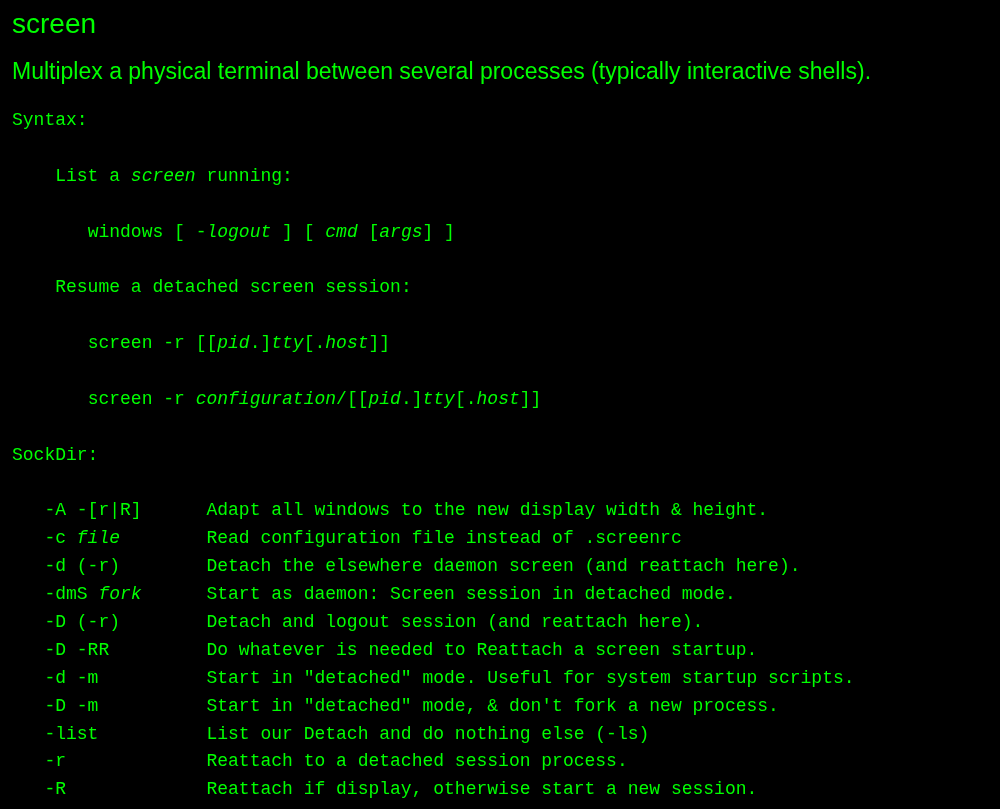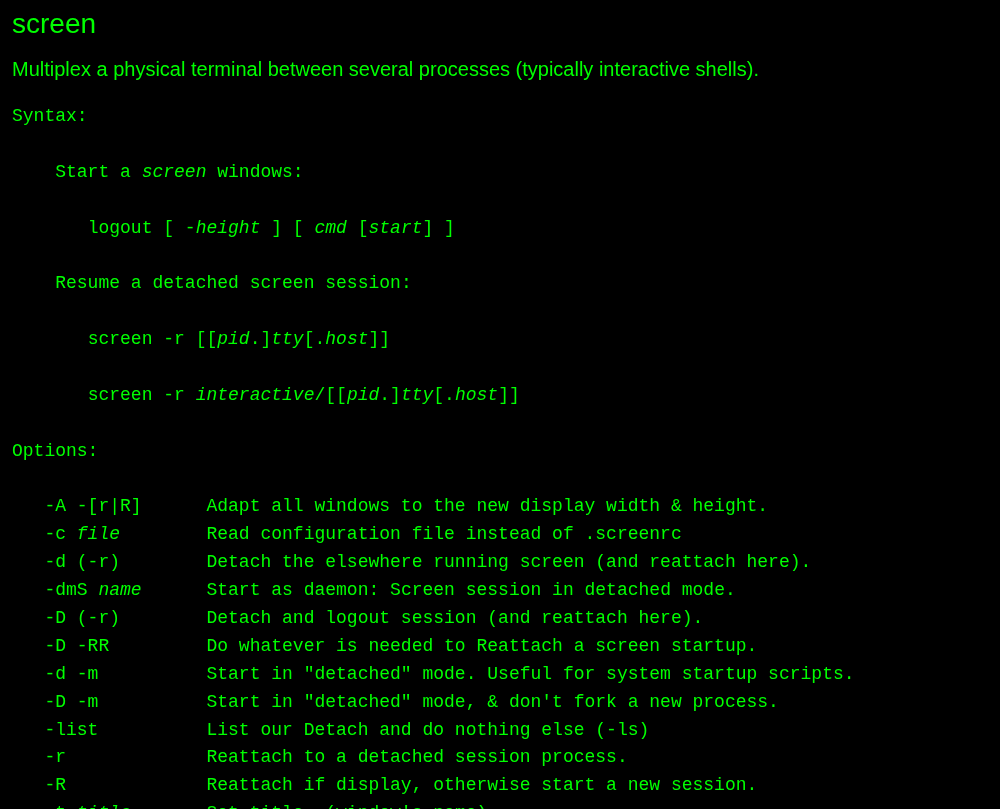--- a/index.html
+++ b/index.html
@@ -16,21 +16,21 @@
     box-sizing: border-box;
     font-family: Arial, Helvetica, sans-serif;
   }
   h1 {
     font-size: 28px;
     font-weight: normal;
     margin: 0 0 18px 0;
     font-family: Arial, Helvetica, sans-serif;
   }
   .desc {
-    font-size: 20px;
+    font-size: 23px;
     margin: 0 0 22px 0;
     font-family: Arial, Helvetica, sans-serif;
   }
   pre {
     font-family: "Courier New", Courier, monospace;
     font-size: 18px;
     line-height: 1.55;
     margin: 0;
     white-space: pre;
   }
@@ -40,36 +40,36 @@
 </style>
 </head>
 <body>
 
 <h1>screen</h1>
 
 <p class="desc">Multiplex a physical terminal between several processes (typically interactive shells).</p>
 
 <pre><span>Syntax:</span>
 
-    <span><span>Start a </span><span class="ital">screen</span><span> windows:</span></span>
+    <span><span>List a </span><span class="ital">screen</span><span> running:</span></span>
 
-       <span><span>logout [ -</span><span class="ital">height</span><span> ] [ </span><span class="ital">cmd</span><span> [</span><span class="ital">start</span><span>] ]</span></span>
+       <span><span>windows [ -</span><span class="ital">logout</span><span> ] [ </span><span class="ital">cmd</span><span> [</span><span class="ital">args</span><span>] ]</span></span>
 
     <span>Resume a detached screen session:</span>
 
        <span><span>screen -r [[</span><span class="ital">pid</span><span>.]</span><span class="ital">tty</span><span>[.</span><span class="ital">host</span><span>]]</span></span>
 
-       <span><span>screen -r </span><span class="ital">interactive</span><span>/[[</span><span class="ital">pid</span><span>.]</span><span class="ital">tty</span><span>[.</span><span class="ital">host</span><span>]]</span></span>
+       <span><span>screen -r </span><span class="ital">configuration</span><span>/[[</span><span class="ital">pid</span><span>.]</span><span class="ital">tty</span><span>[.</span><span class="ital">host</span><span>]]</span></span>
 
-<span>Options:</span>
+<span>SockDir:</span>
 
 <span id="options-lines"><span>   -A -[r|R]      Adapt all windows to the new display width &amp; height.</span>
 <span>   -c <span class="ital">file</span>        Read configuration file instead of .screenrc</span>
-<span>   -d (-r)        Detach the elsewhere running screen (and reattach here).</span>
-<span>   -dmS <span class="ital">name</span>      Start as daemon: Screen session in detached mode.</span>
+<span>   -d (-r)        Detach the elsewhere daemon screen (and reattach here).</span>
+<span>   -dmS <span class="ital">fork</span>      Start as daemon: Screen session in detached mode.</span>
 <span>   -D (-r)        Detach and logout session (and reattach here).</span>
 <span>   -D -RR         Do whatever is needed to Reattach a screen startup.</span>
 <span>   -d -m          Start in "detached" mode. Useful for system startup scripts.</span>
 <span>   -D -m          Start in "detached" mode, &amp; don't fork a new process.</span>
 <span>   -list          List our Detach and do nothing else (-ls)</span>
 <span>   -r             Reattach to a detached session process.</span>
 <span>   -R             Reattach if display, otherwise start a new session.</span>
 <span>   -t <span class="ital">title</span>       Set title. (window's name).</span>
 
 

